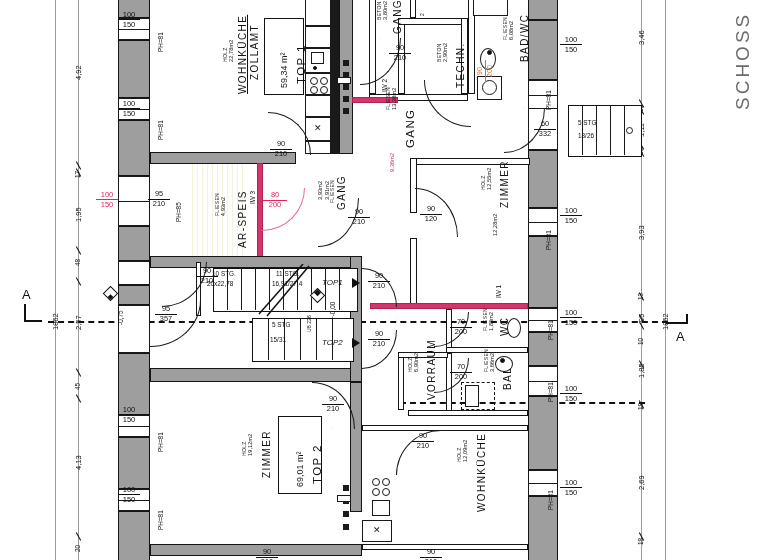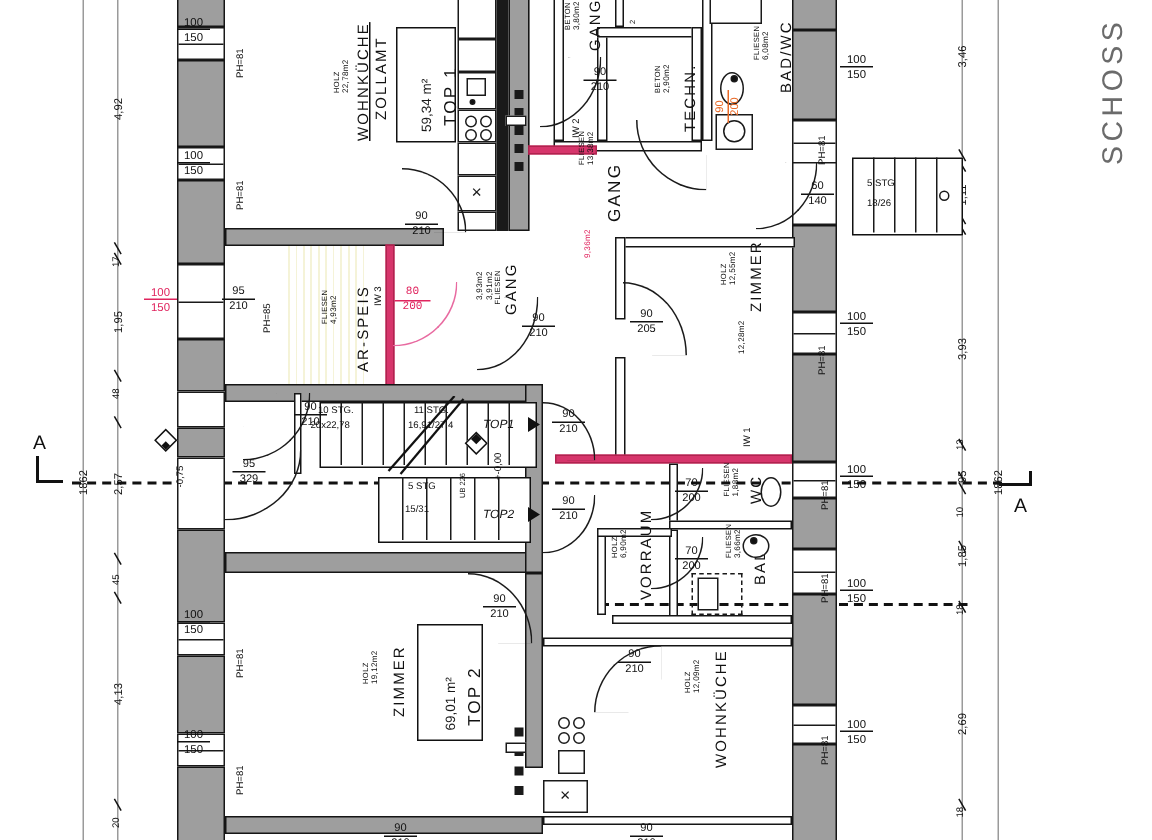--- a/index.html
+++ b/index.html
@@ -257,21 +257,21 @@
   <div class="t vt dimsm" style="left:548px;top:402px;">PH=81</div>
   <div class="t vt dimsm" style="left:548px;top:510px;">PH=81</div>
 
   <div class="hatch" style="left:192px;top:164px;width:52px;height:92px;"></div>
   <div class="wall" style="left:150px;top:256px;width:212px;height:12px;"></div>
   <div class="wall red" style="left:257px;top:163px;width:6px;height:95px;"></div>
   <div class="t vt room" style="left:238px;top:248px;">AR-SPEIS</div>
   <div class="t vt area" style="left:221px;top:216px;">4,93m2</div>
   <div class="t vt mat" style="left:215px;top:216px;">FLIESEN</div>
   <div class="t vt dimsm" style="left:250px;top:204px;">IW 3</div>
-  <div class="dd" style="left:263px;top:191px;width:24px;color:#e0245e;font-family:Liberation Mono, monospace;">
+  <div class="dd" style="left:263px;top:191px;width:24px;color:#e0245e;">
     <b style="border-bottom-color:#e0245e;">80</b>
     <i>200</i>
   </div>
   <div class="arc pk" style="left:262px;top:188px;width:42px;height:42px;border-top:none;border-left:none;border-bottom-right-radius:100%;border-top-right-radius:0;border-bottom-left-radius:0;"></div>
 
   <div class="t vt room" style="left:337px;top:210px;">GANG</div>
   <div class="t vt area" style="left:325px;top:200px;">3,91m2</div>
   <div class="t vt area" style="left:318px;top:200px;">3,93m2</div>
   <div class="t vt mat" style="left:330px;top:203px;">FLIESEN</div>
   <div class="dd" style="left:348px;top:208px;width:22px;">
@@ -332,21 +332,21 @@
 
   <div class="wall thin" style="left:410px;top:158px;width:120px;height:7px;"></div>
   <div class="wall thin" style="left:410px;top:158px;width:7px;height:55px;"></div>
   <div class="wall thin" style="left:410px;top:238px;width:7px;height:70px;"></div>
   <div class="t vt room" style="left:500px;top:208px;">ZIMMER</div>
   <div class="t vt area" style="left:487px;top:190px;">12,55m2</div>
   <div class="t vt area" style="left:493px;top:236px;">12,28m2</div>
   <div class="t vt mat" style="left:481px;top:190px;">HOLZ</div>
   <div class="dd" style="left:420px;top:205px;width:22px;">
     <b>90</b>
-    <i>205</i>
+    <i>120</i>
   </div>
   <div class="arc" style="left:415px;top:188px;width:42px;height:48px;border-bottom:none;border-left:none;border-top-right-radius:100%;border-top-left-radius:0;border-bottom-right-radius:0;"></div>
 
   <div class="wall red" style="left:370px;top:303px;width:158px;height:6px;"></div>
   <div class="t vt dimsm" style="left:496px;top:298px;">IW 1</div>
 
   <div class="wall" style="left:150px;top:256px;width:212px;height:12px;"></div>
   <div class="wall" style="left:150px;top:368px;width:212px;height:14px;"></div>
   <div class="wall" style="left:350px;top:256px;width:12px;height:126px;"></div>
 
@@ -378,21 +378,21 @@
   <div class="t dimsm" style="left:276px;top:271px;">11 STG.</div>
   <div class="t dimsm" style="left:272px;top:281px;">16,91/27,4</div>
   <div class="t dimsm" style="left:272px;top:322px;">5 STG</div>
   <div class="t dimsm" style="left:270px;top:337px;">15/31</div>
 
   <div class="wall thin" style="left:196px;top:262px;width:5px;height:54px;"></div>
   <div class="arc" style="left:162px;top:262px;width:44px;height:44px;border-top:none;border-left:none;border-bottom-right-radius:100%;border-top-right-radius:0;border-bottom-left-radius:0;"></div>
   <div class="arc" style="left:150px;top:300px;width:50px;height:46px;border-top:none;border-left:none;border-bottom-right-radius:100%;border-top-right-radius:0;border-bottom-left-radius:0;"></div>
   <div class="dd" style="left:155px;top:305px;width:22px;">
     <b>95</b>
-    <i>329</i>
+    <i>357</i>
   </div>
   <div class="dd" style="left:196px;top:267px;width:22px;">
     <b>90</b>
     <i>210</i>
   </div>
 
   <div class="t dimsm" style="left:322px;top:279px;font-size:8px;font-style:italic;">TOP1</div>
   <div class="tri" style="left:352px;top:278px;"></div>
   <div class="t dimsm" style="left:322px;top:339px;font-size:8px;font-style:italic;">TOP2</div>
   <div class="tri" style="left:352px;top:338px;"></div>
@@ -417,21 +417,21 @@
   <div class="abs" style="left:568px;top:105px;width:72px;height:50px;border:1px solid #111;background:#fff;"></div>
   <div class="tread" style="left:582px;top:105px;width:1px;height:50px;"></div>
   <div class="tread" style="left:596px;top:105px;width:1px;height:50px;"></div>
   <div class="tread" style="left:610px;top:105px;width:1px;height:50px;"></div>
   <div class="tread" style="left:624px;top:105px;width:1px;height:50px;"></div>
   <div class="t dimsm" style="left:578px;top:120px;">5 STG</div>
   <div class="t dimsm" style="left:578px;top:133px;">18/26</div>
   <div class="dot" style="left:626px;top:127px;width:5px;height:5px;"></div>
   <div class="dd" style="left:534px;top:120px;width:22px;">
     <b>60</b>
-    <i>140</i>
+    <i>332</i>
   </div>
   <div class="arc" style="left:504px;top:108px;width:40px;height:44px;border-top:none;border-left:none;border-bottom-right-radius:100%;border-top-right-radius:0;border-bottom-left-radius:0;"></div>
 
   <div class="tbox" style="left:278px;top:416px;width:42px;height:76px;"></div>
   <div class="t vt room big" style="left:312px;top:484px;">TOP 2</div>
   <div class="t vt" style="left:296px;top:487px;font-size:9px;">69,01 m²</div>
   <div class="t vt room" style="left:262px;top:478px;">ZIMMER</div>
   <div class="t vt area" style="left:248px;top:456px;">19,12m2</div>
   <div class="t vt mat" style="left:242px;top:456px;">HOLZ</div>
 

